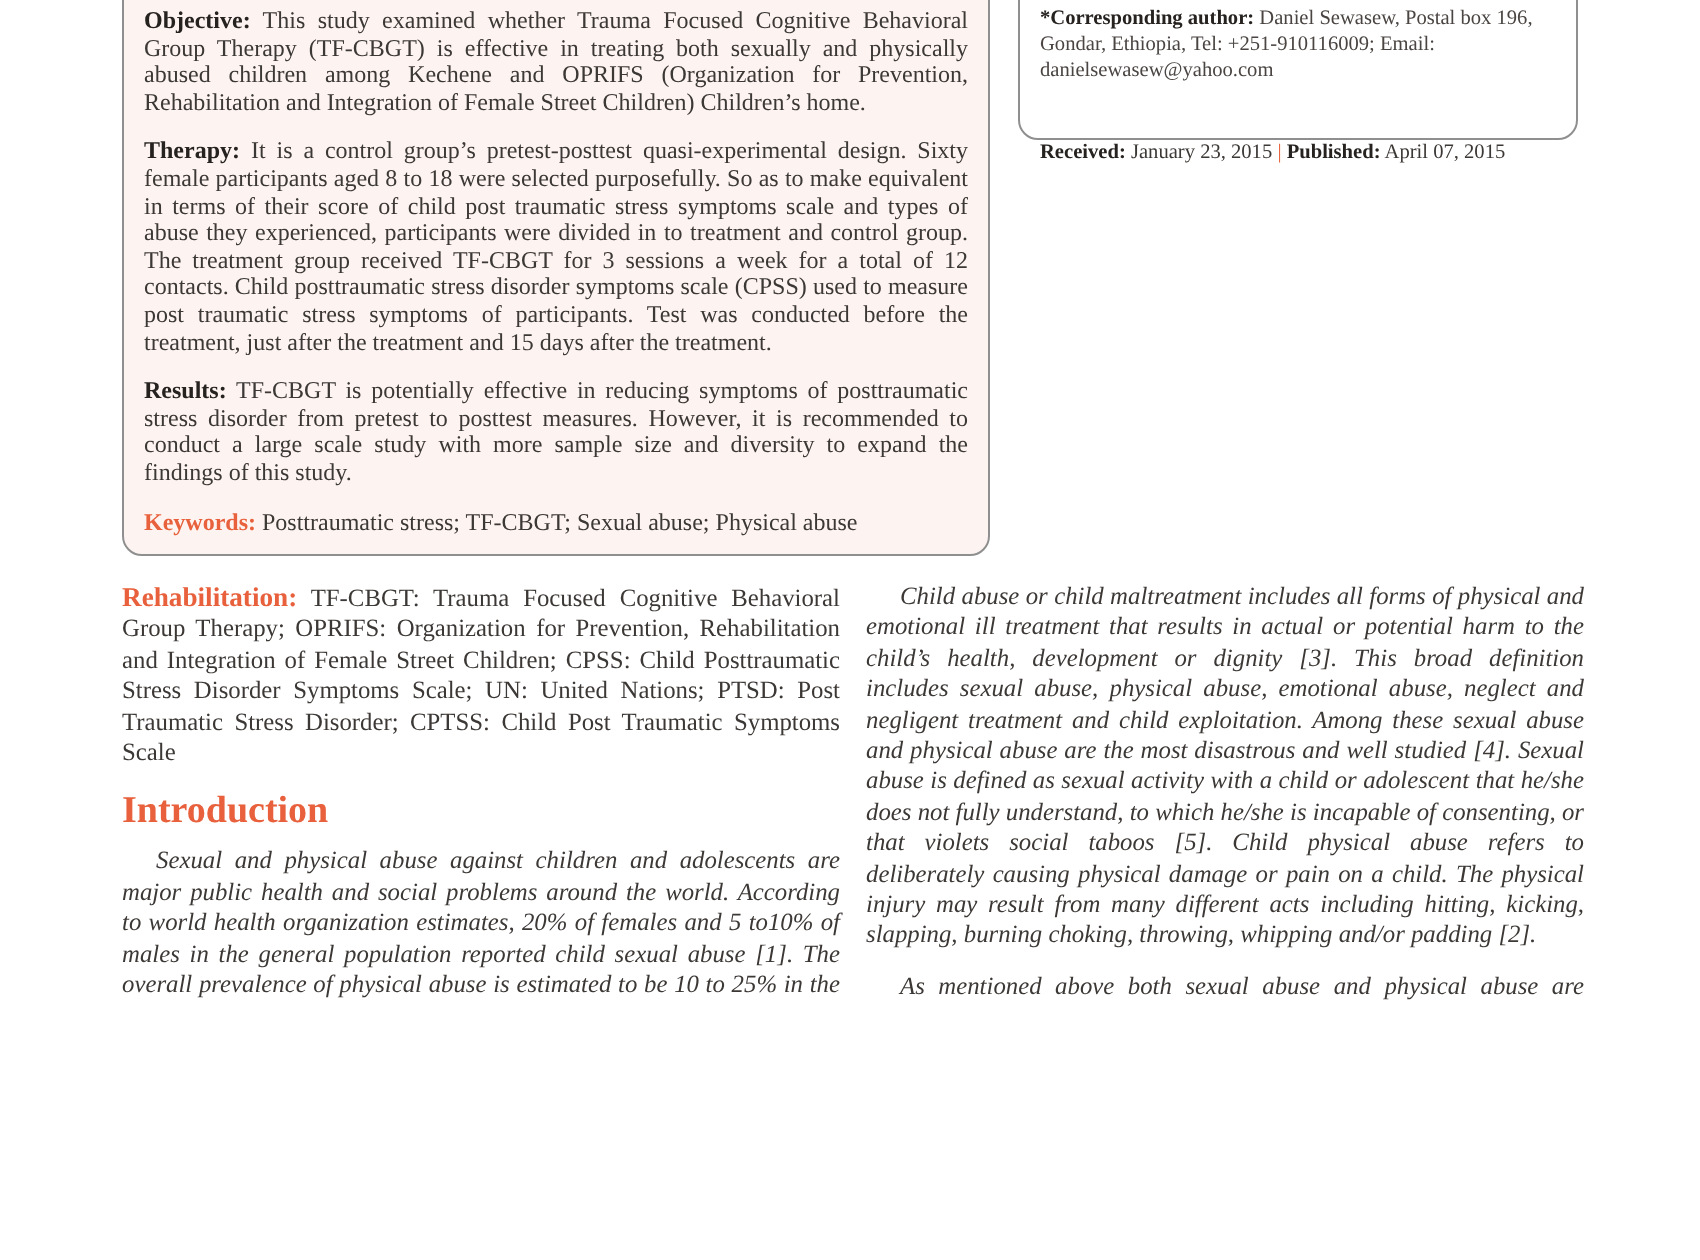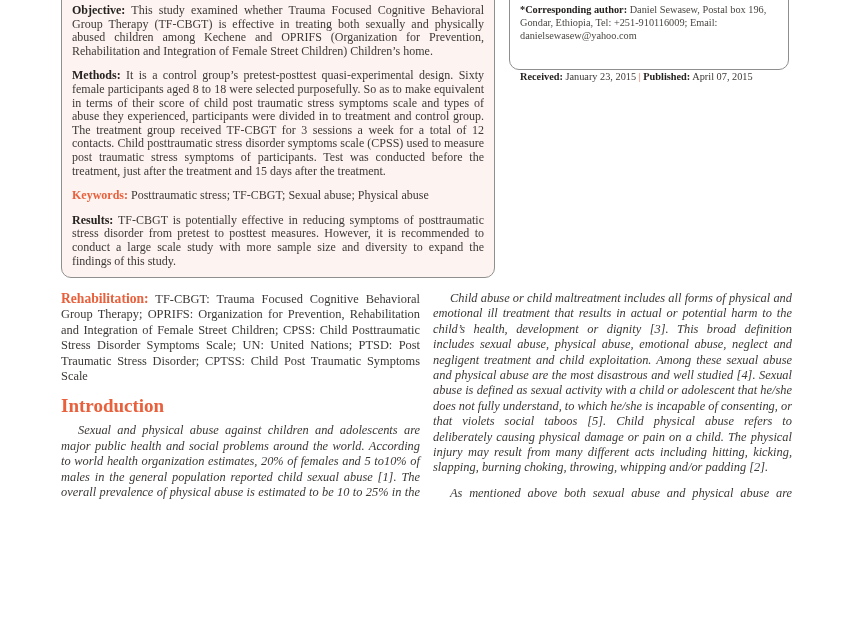--- a/index.html
+++ b/index.html
@@ -47,30 +47,30 @@
 <body>
 
 <div class="page">
 
   <div class="abstract-box">
     <p>
       <b class="dark">Objective:</b>
       <span>This study examined whether Trauma Focused Cognitive Behavioral Group Therapy (TF-CBGT) is effective in treating both sexually and physically abused children among Kechene and OPRIFS (Organization for Prevention, Rehabilitation and Integration of Female Street Children) Children’s home.</span>
     </p>
     <p>
-      <b class="dark">Methods:</b>
+      <b class="dark">Therapy:</b>
       <span>It is a control group’s pretest-posttest quasi-experimental design. Sixty female participants aged 8 to 18 were selected purposefully. So as to make equivalent in terms of their score of child post traumatic stress symptoms scale and types of abuse they experienced, participants were divided in to treatment and control group. The treatment group received TF-CBGT for 3 sessions a week for a total of 12 contacts. Child posttraumatic stress disorder symptoms scale (CPSS) used to measure post traumatic stress symptoms of participants. Test was conducted before the treatment, just after the treatment and 15 days after the treatment.</span>
+    </p>
+    <p>
+      <b class="dark">Results:</b>
+      <span>TF-CBGT is potentially effective in reducing symptoms of posttraumatic stress disorder from pretest to posttest measures. However, it is recommended to conduct a large scale study with more sample size and diversity to expand the findings of this study.</span>
     </p>
     <p>
       <b class="accent">Keywords:</b>
       <span>Posttraumatic stress; TF-CBGT; Sexual abuse; Physical abuse</span>
-    </p>
-    <p>
-      <b class="dark">Results:</b>
-      <span>TF-CBGT is potentially effective in reducing symptoms of posttraumatic stress disorder from pretest to posttest measures. However, it is recommended to conduct a large scale study with more sample size and diversity to expand the findings of this study.</span>
     </p>
   </div>
 
   <div class="author-box">
     <div>
       <b class="accent">*Corresponding author:</b>
       <span>Daniel Sewasew, Postal box 196, Gondar, Ethiopia, Tel: +251-910116009; Email: danielsewasew@yahoo.com</span>
     </div>
     <div class="received-line">
       <b>Received:</b>

